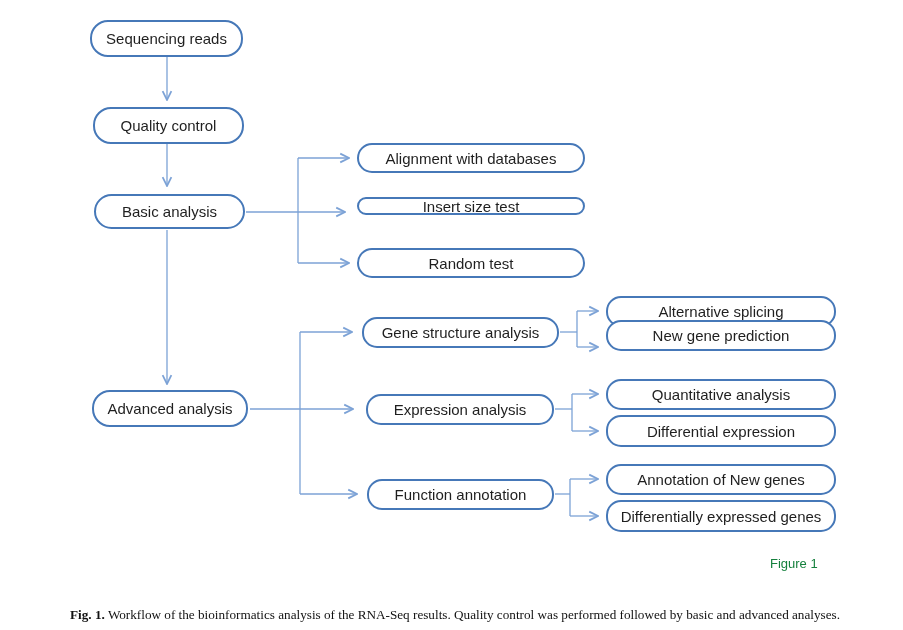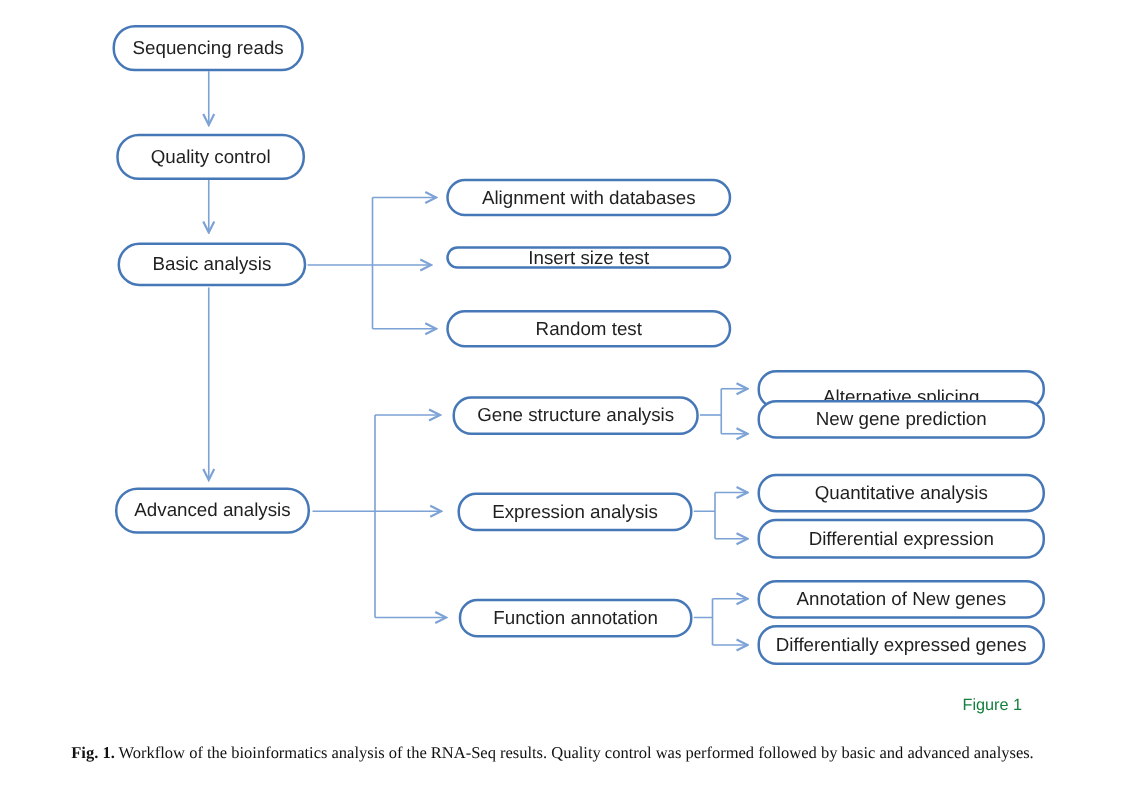--- a/index.html
+++ b/index.html
@@ -21,21 +21,21 @@
     border:2px solid var(--box-border);background:#fff;border-radius:18px;
     color:var(--text);font-size:15px;line-height:1;white-space:nowrap;
     box-sizing:border-box;
   }
   .node.small{border-radius:15px;font-size:15px;}
   .figure-label{
     position:absolute;left:770px;top:556px;font-size:13px;color:#15803d;
     font-family:"Liberation Sans",sans-serif;
   }
   .caption{
-    position:absolute;left:55px;top:592px;width:815px;margin:2px;
+    position:absolute;left:55px;top:592px;width:815px;margin:15px;
     font-family:"Liberation Serif",serif;font-size:13.2px;color:#111;
     text-align:left;
   }
   .caption b{font-weight:bold;}
 </style>
 </head>
 <body>
 
 <div class="page">
   <div class="diagram">
@@ -119,21 +119,21 @@
     <div class="node small" style="left:362px;top:317px;width:197px;height:31px;">
       <span>Gene structure analysis</span>
     </div>
     <div class="node small" style="left:366px;top:394px;width:188px;height:31px;">
       <span>Expression analysis</span>
     </div>
     <div class="node small" style="left:367px;top:479px;width:187px;height:31px;">
       <span>Function annotation</span>
     </div>
 
-    <div class="node small" style="left:606px;top:296px;width:230px;height:31px;align-items:flex-end;">
+    <div class="node small" style="left:606px;top:296px;width:230px;height:31px;">
       <span>Alternative splicing</span>
     </div>
     <div class="node small" style="left:606px;top:320px;width:230px;height:31px;">
       <span>New gene prediction</span>
     </div>
     <div class="node small" style="left:606px;top:379px;width:230px;height:31px;">
       <span>Quantitative analysis</span>
     </div>
     <div class="node small" style="left:606px;top:415px;width:230px;height:32px;">
       <span>Differential expression</span>

